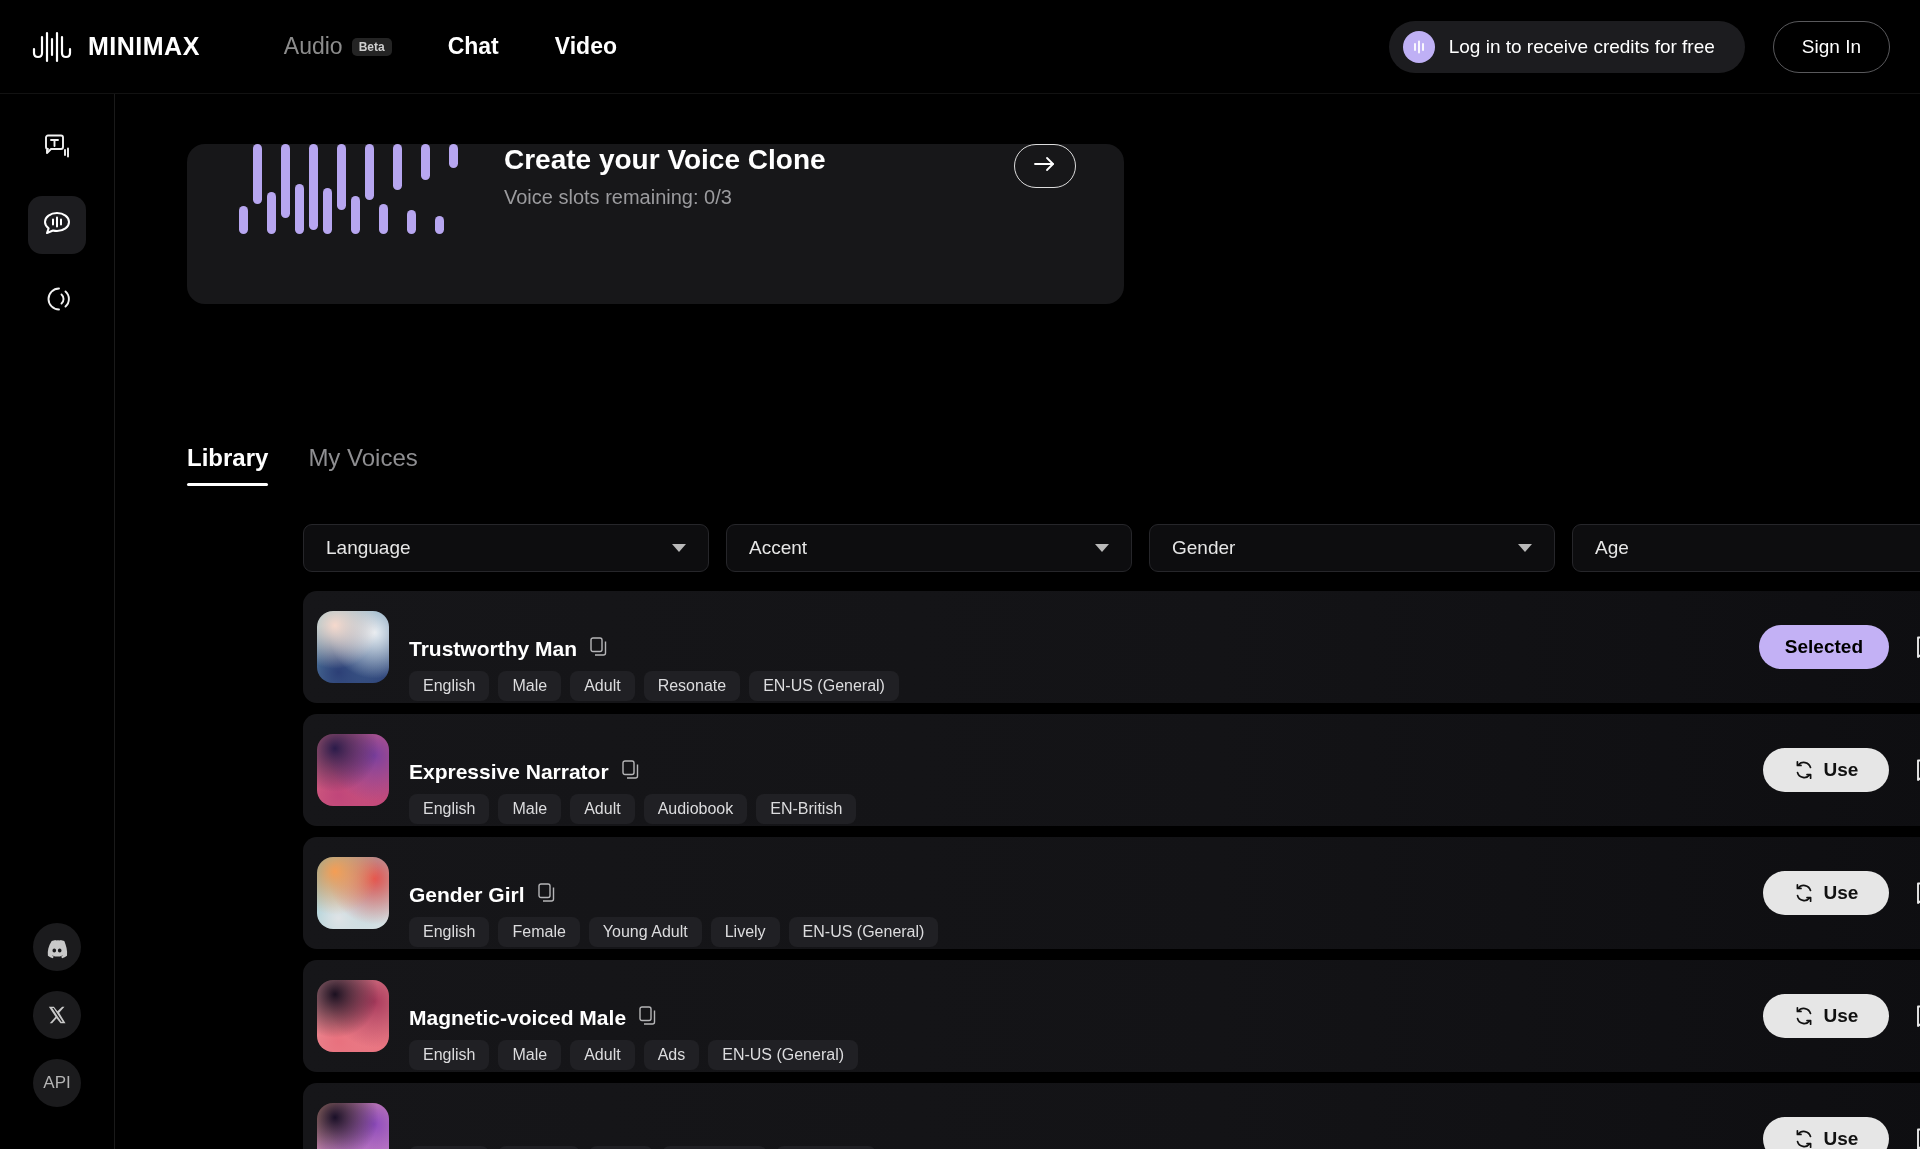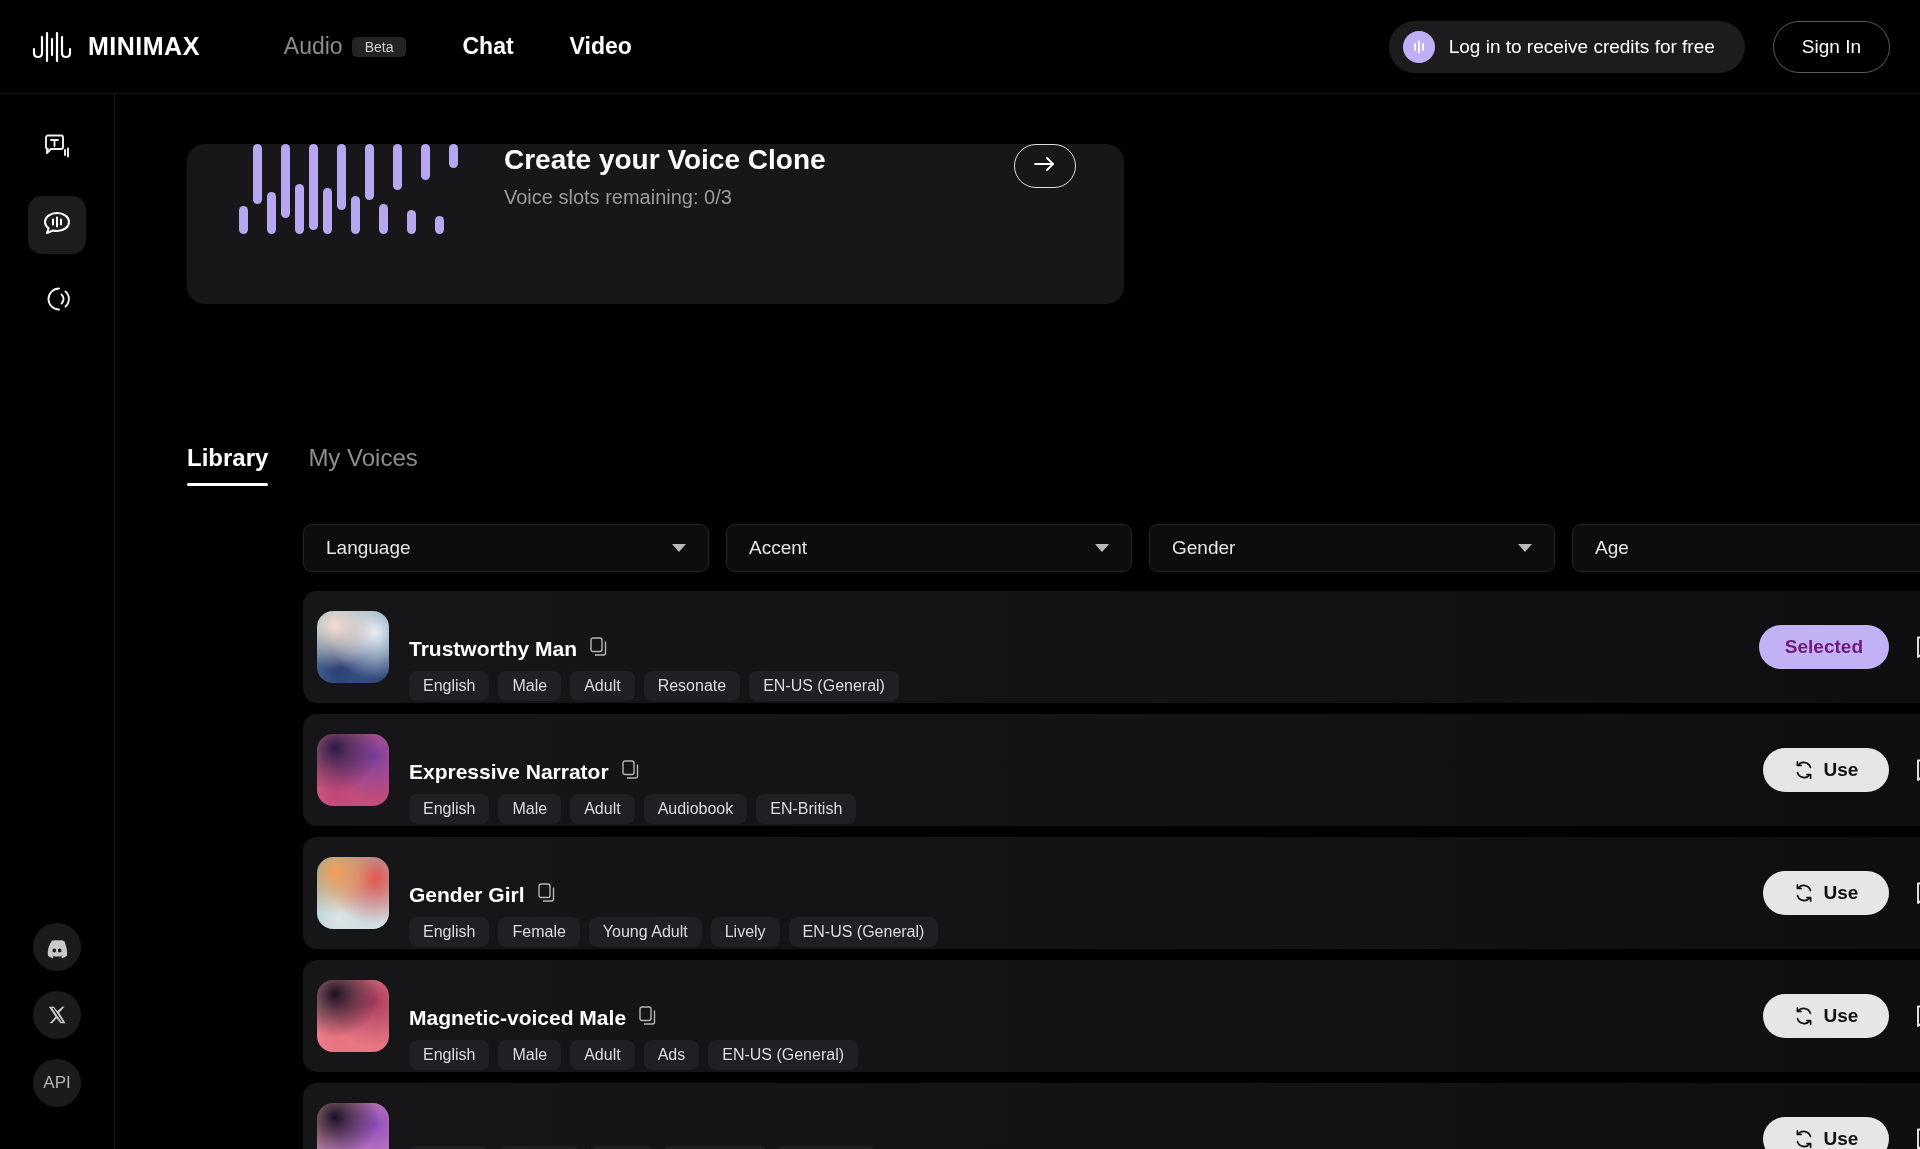--- a/index.html
+++ b/index.html
@@ -23,22 +23,22 @@
   .brand-name { font-size: 25px; font-weight: 700; letter-spacing: 0.5px; color: #fff; }
 
   .nav { display: flex; align-items: center; gap: 0; margin-left: 56px; }
   .nav-item {
     font-size: 23px; font-weight: 600; color: #ffffff;
     padding: 8px 28px; cursor: pointer; display: flex; align-items: center; gap: 9px;
     white-space: nowrap;
   }
   .nav-item.dim { color: #8c8c8c; font-weight: 500; }
   .beta-badge {
-    background: #242424; color: #cfcfcf; font-size: 14px; font-weight: 400;
-    border-radius: 5px; padding: 3px 13px; line-height: 1;
+    background: #242424; color: #cfcfcf; font-size: 12px; font-weight: 700;
+    border-radius: 5px; padding: 3px 7px; line-height: 1;
   }
 
   .topbar-right { margin-left: auto; display: flex; align-items: center; gap: 28px; margin-right: 30px; }
   .login-pill {
     background: #1c1c1f; border-radius: 999px; height: 52px;
     display: flex; align-items: center; gap: 14px; padding: 0 30px 0 14px;
     cursor: pointer;
   }
   .login-pill .credit-icon {
     width: 32px; height: 32px; border-radius: 50%;
@@ -133,21 +133,21 @@
     background: #202024; color: #dcdcde; font-size: 16px; font-weight: 400;
     padding: 6px 14px; border-radius: 8px; white-space: nowrap;
   }
   .voice-right { display: flex; align-items: center; gap: 24px; margin-left: auto; }
   .btn-use {
     background: #e6e6e6; color: #111; border-radius: 999px; height: 44px;
     display: flex; align-items: center; justify-content: center; gap: 10px;
     padding: 0 30px; font-size: 19px; font-weight: 600; cursor: pointer; min-width: 126px;
   }
   .btn-selected {
-    background: #c3b1f5; color: #701a75; border-radius: 999px; height: 44px;
+    background: #c3b1f5; color: #000000; border-radius: 999px; height: 44px;
     display: flex; align-items: center; justify-content: center;
     padding: 0 26px; font-size: 19px; font-weight: 600; cursor: pointer; min-width: 126px;
   }
   .bookmark { cursor: pointer; display: flex; align-items: center; }
 </style>
 </head>
 <body>
 
 <div class="topbar">
   <div class="brand">

